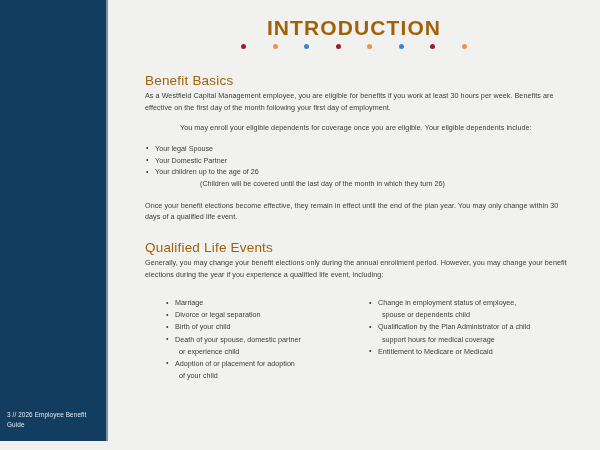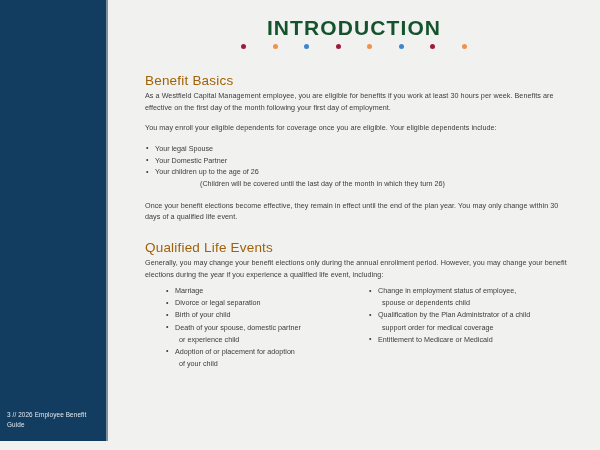--- a/index.html
+++ b/index.html
@@ -65,21 +65,21 @@
     bottom: 9px;
     background: #f1f1f0;
   }
 
   #page-title {
     position: absolute;
     left: 0;
     right: 0;
     top: 16px;
     text-align: center;
-    color: #14532d;
+    color: #a16207;
     font-size: 21px;
     font-weight: bold;
     letter-spacing: 1.1px;
   }
 
   
   #dot-row {
     position: absolute;
     top: 44px;
     left: 0;
@@ -113,21 +113,21 @@
     margin-bottom: 2px;
   }
 
   .para {
     font-size: 7.2px;
     line-height: 1.62;
     color: #3c3c3c;
     letter-spacing: .05px;
   }
 
-  .para + .para { margin-top: 9px; }
+  .para + .para { margin-top: 9px; margin-left: 35px; }
 
   .bullet-list {
     list-style: none;
     margin-top: 9px;
   }
 
   .bullet-list li {
     font-size: 7.2px;
     line-height: 1.62;
     color: #3c3c3c;
@@ -150,21 +150,21 @@
     margin-left: 40px;
   }
 
   .spacer-para { margin-top: 10px; }
 
   #qle-heading { margin-top: 17px; }
 
   
   #qle-columns {
     display: flex;
-    margin-top: 5px;
+    margin-top: 17px;
     padding-left: 21px;
   }
 
   #qle-col-left { width: 203px; }
   #qle-col-right { width: 198px; }
 
   #qle-columns ul { list-style: none; }
 
   #qle-columns li {
     font-size: 7.2px;
@@ -239,21 +239,21 @@
               <li><span>Marriage</span></li>
               <li><span>Divorce or legal separation</span></li>
               <li><span>Birth of your child</span></li>
               <li><span>Death of your spouse, domestic partner</span><span class="sub">or experience child</span></li>
               <li><span>Adoption of or placement for adoption</span><span class="sub">of your child</span></li>
             </ul>
         </div>
         <div id="qle-col-right">
           <ul id="qle-right-list">
               <li><span>Change in employment status of employee,</span><span class="sub">spouse or dependents child</span></li>
-              <li><span>Qualification by the Plan Administrator of a child</span><span class="sub">support order for medical coverage</span></li>
+              <li><span>Qualification by the Plan Administrator of a child</span><span class="sub">support hours for medical coverage</span></li>
               <li><span>Entitlement to Medicare or Medicaid</span></li>
             </ul>
         </div>
       </div>
 
     </div>
   </div>
 </div>
 
 </body></html>

